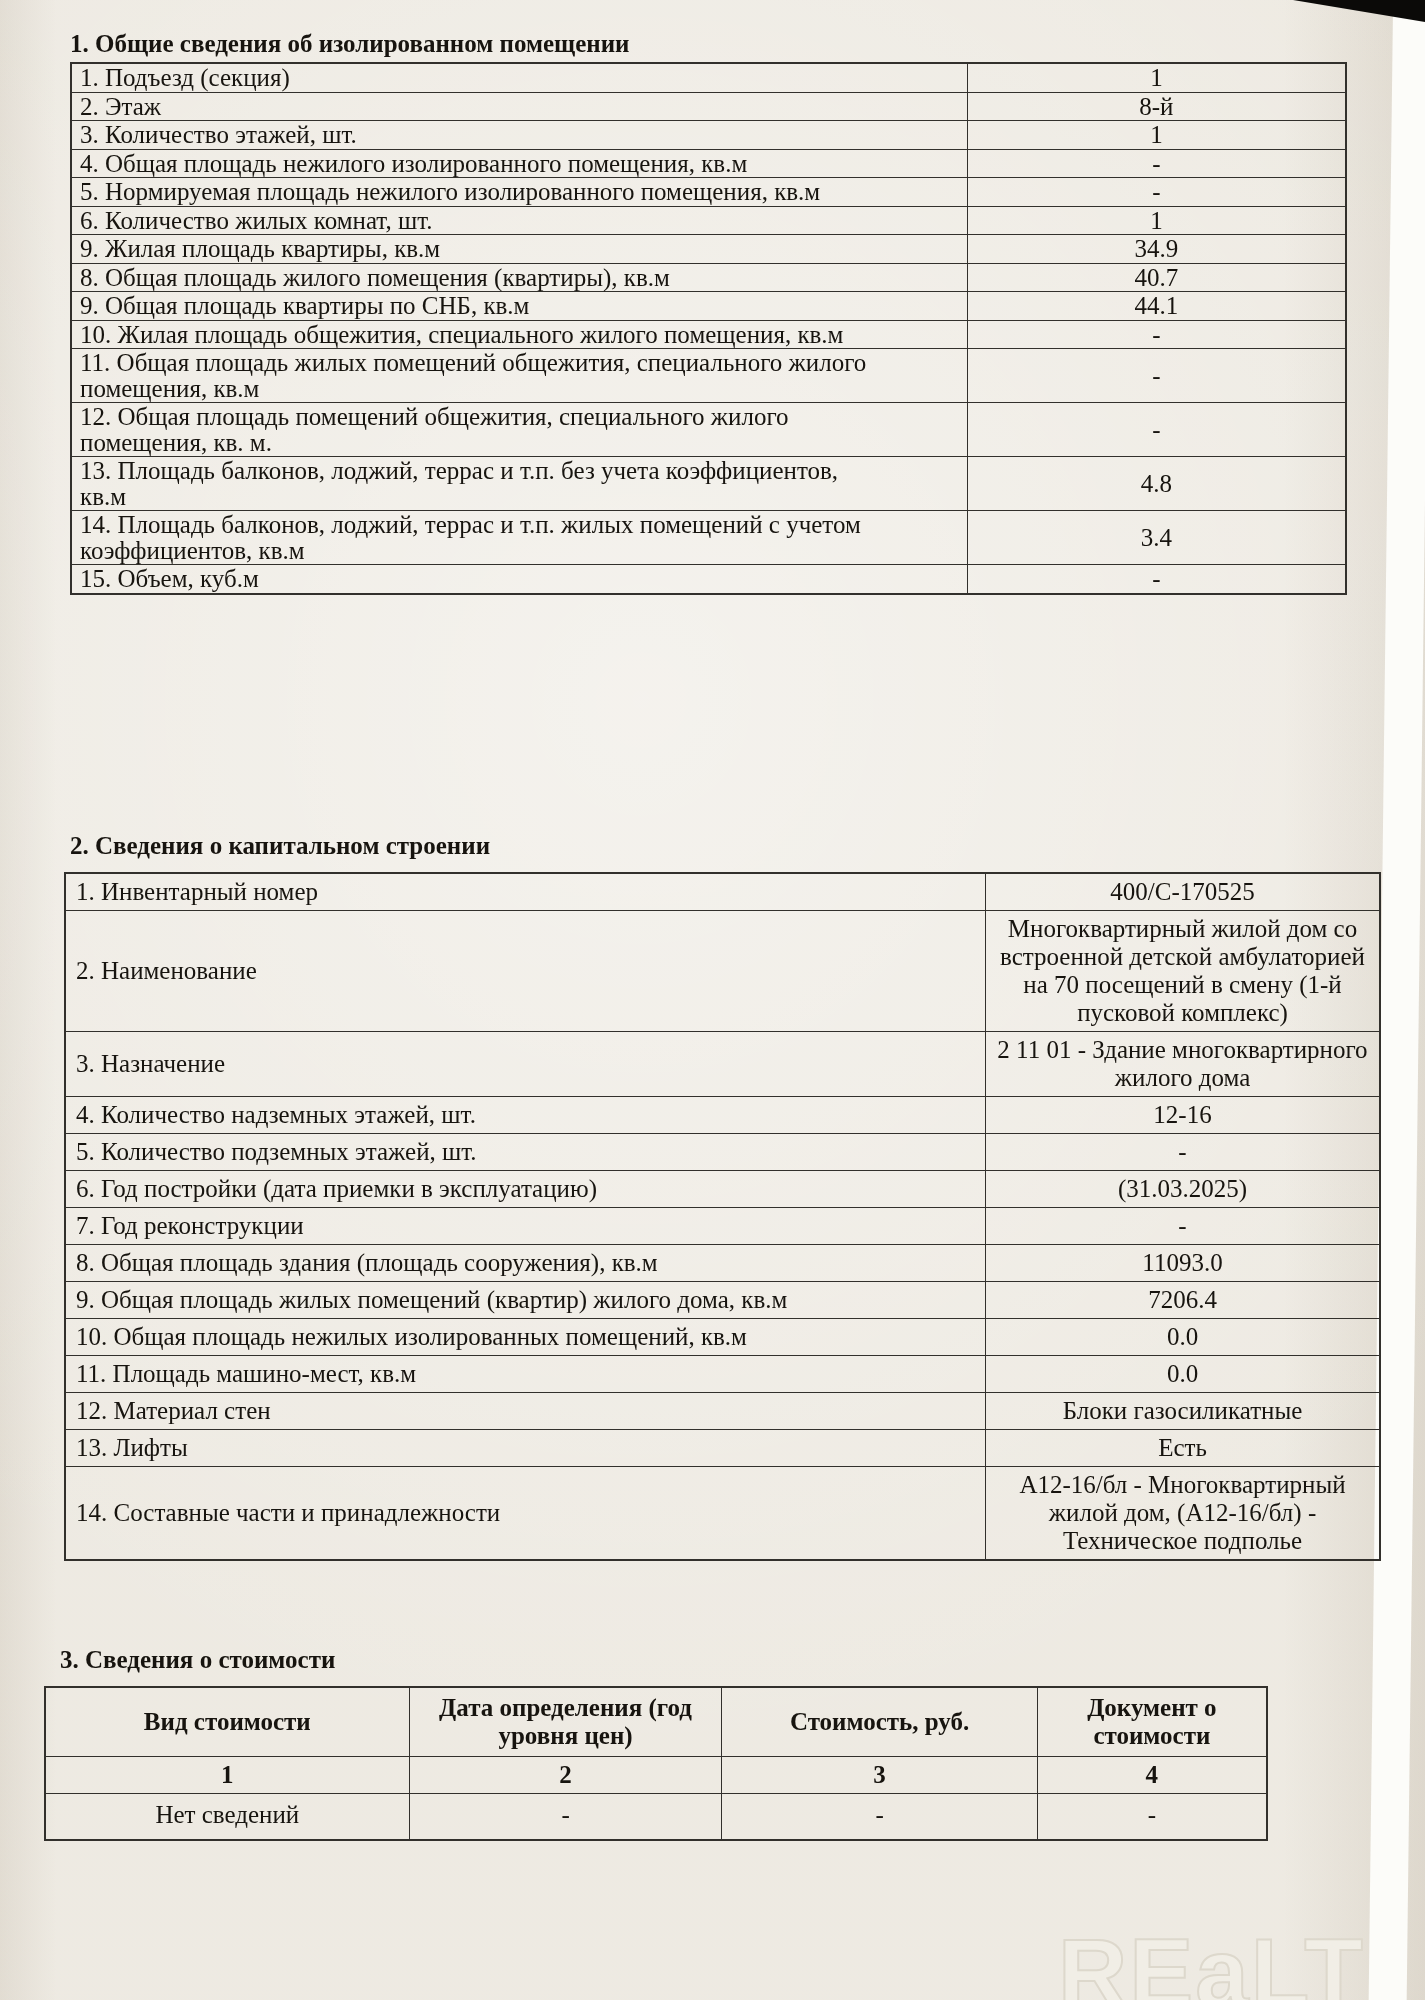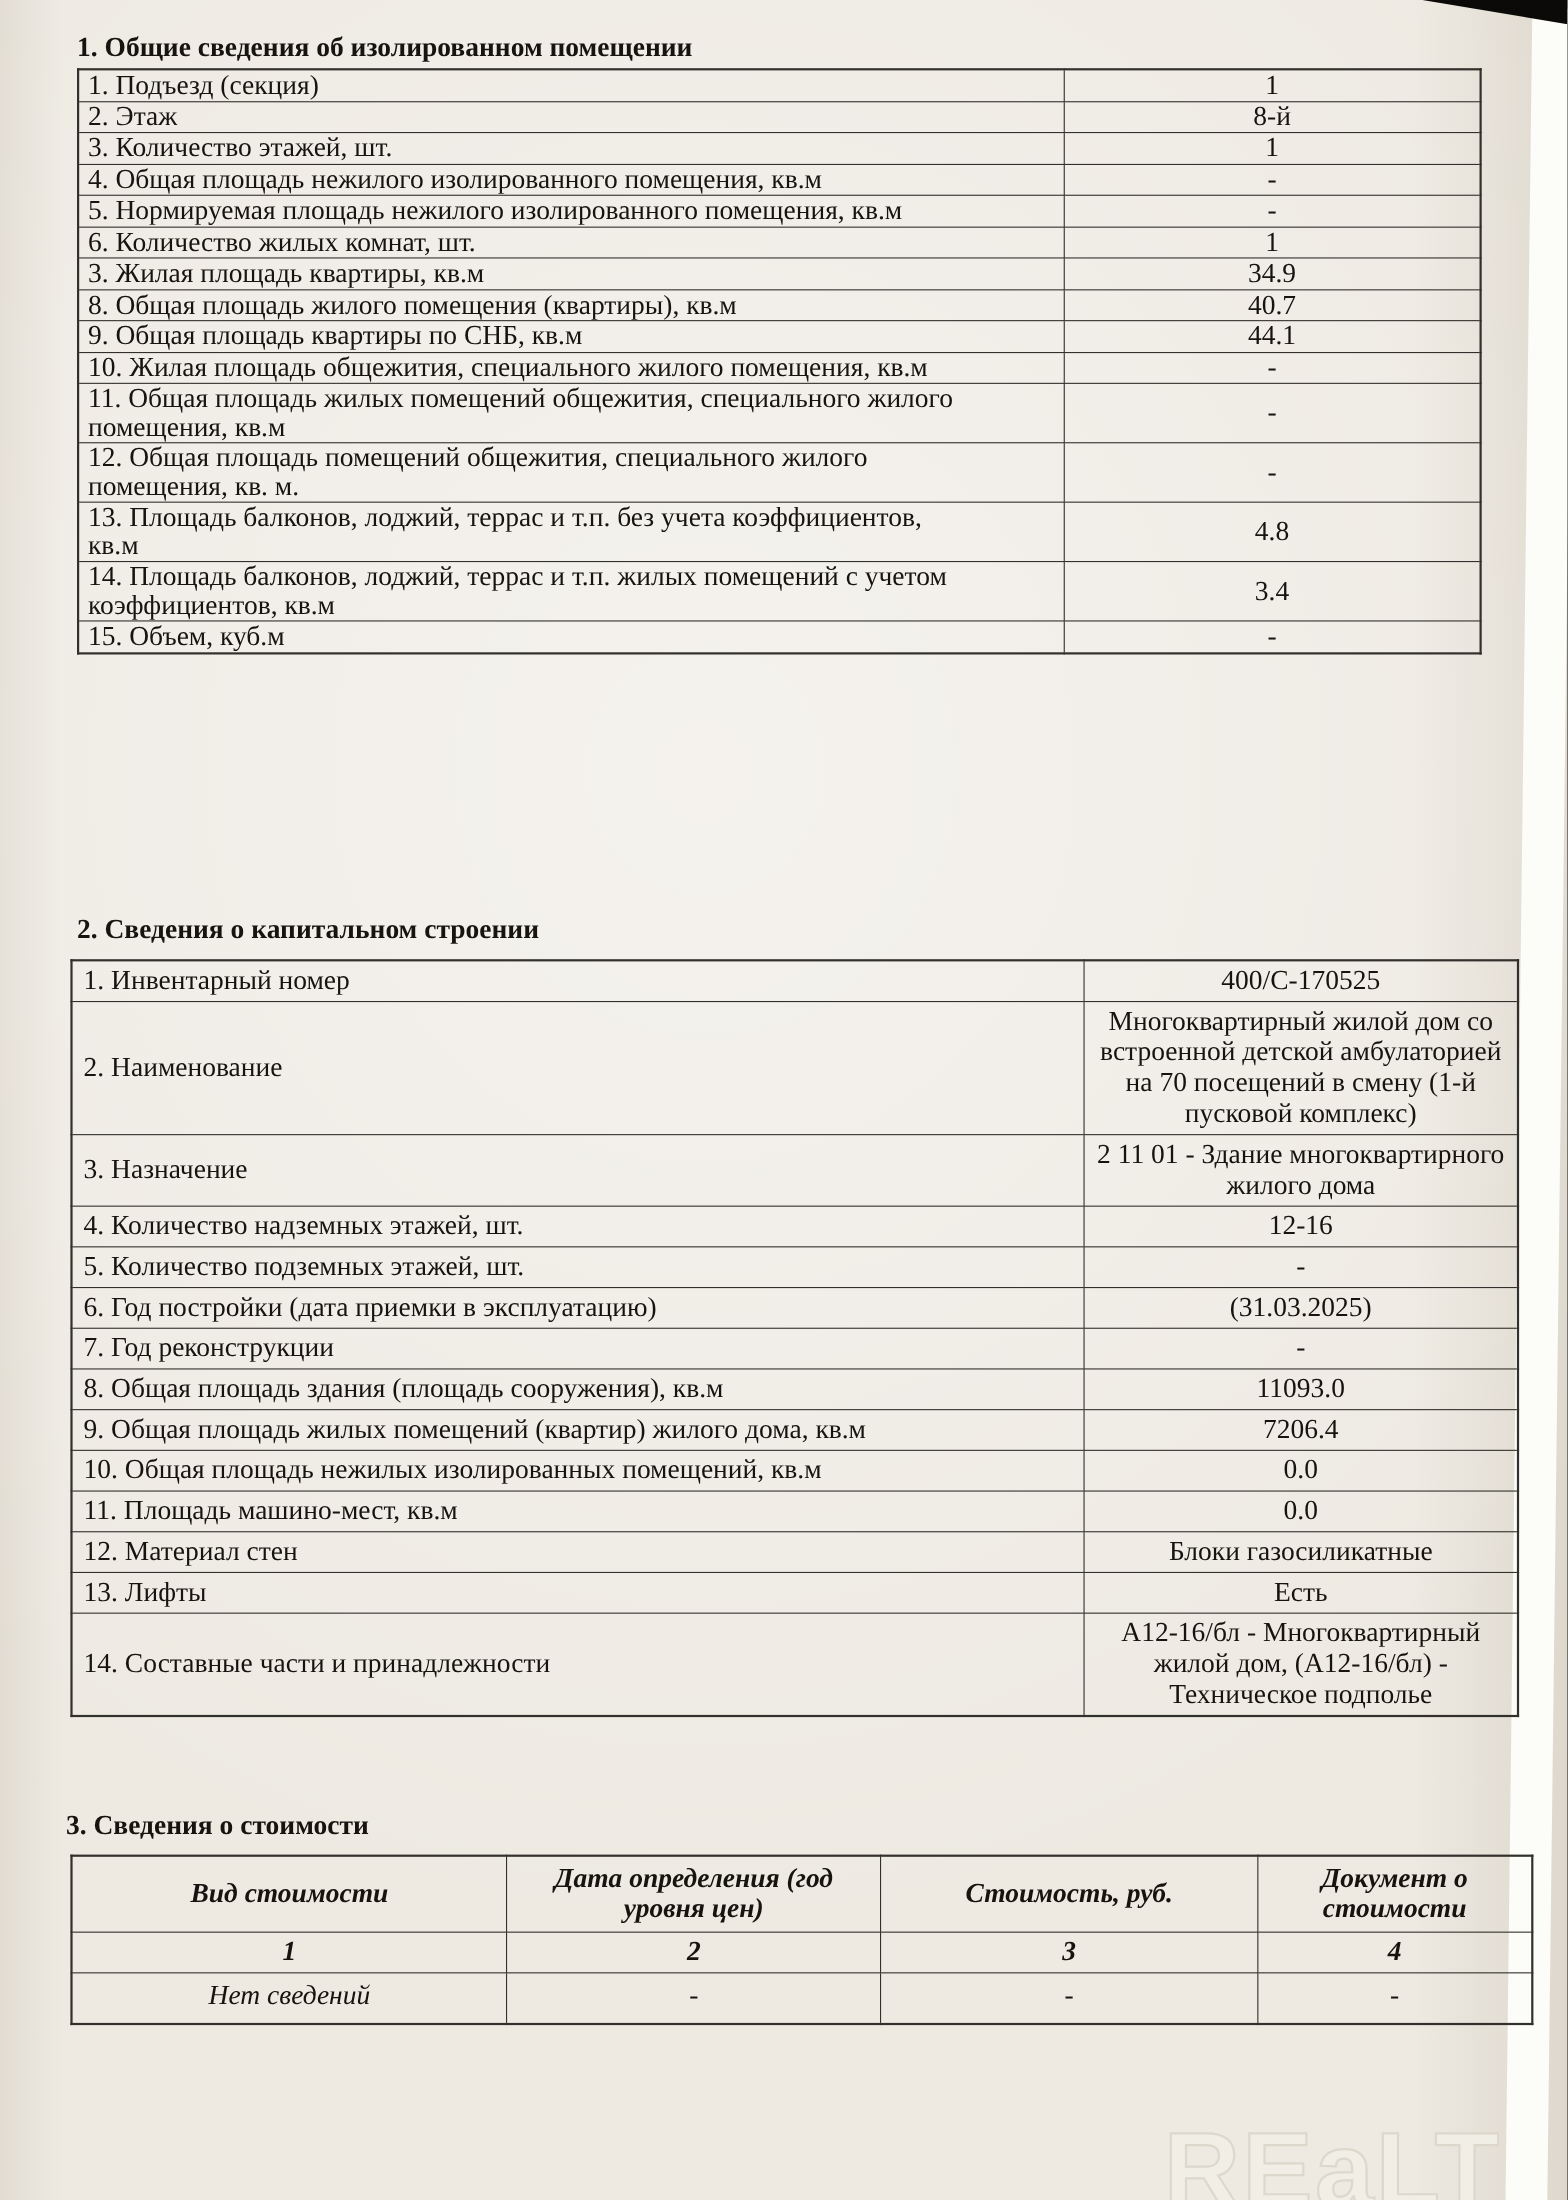--- a/index.html
+++ b/index.html
@@ -30,21 +30,21 @@
   table { position:absolute; border-collapse:collapse; table-layout:fixed; border:2px solid #32302c; }
   td, th { border:1.4px solid #32302c; vertical-align:middle; }
 
   #table1 { top:62px; left:70px; width:1277px; }
   #table1 td { font-size:25px; line-height:1.02; padding:1px 8px; }
   #table1 td.lbl { padding-right:80px; }
 
   #table2 { top:872px; left:64px; width:1317px; }
   #table2 td { font-size:25px; line-height:1.12; padding:4px 10px; }
 
-  #table3 { top:1686px; left:64px; width:1330px;font-style:italic; }
+  #table3 { top:1686px; left:44px; width:1224px; }
   #table3 th, #table3 td { font-size:25px; line-height:1.12; text-align:center; }
   #table3 th { font-weight:bold; padding:6px 10px; }
   #table3 th.num { padding:4px 10px; }
   #table3 td { padding:7px 10px 10px 10px; }
 
   .lbl { text-align:left;margin-left:46px; }
   .val { text-align:center; }
 
   .watermark {
     position:absolute; top:1872px; left:1058px;
@@ -94,21 +94,21 @@
           <td class="lbl">5. Нормируемая площадь нежилого изолированного помещения, кв.м</td>
           <td class="val">-</td>
         </tr>
 
         <tr>
           <td class="lbl">6. Количество жилых комнат, шт.</td>
           <td class="val">1</td>
         </tr>
 
         <tr>
-          <td class="lbl">3. Жилая площадь квартиры, кв.м</td>
+          <td class="lbl">9. Жилая площадь квартиры, кв.м</td>
           <td class="val">34.9</td>
         </tr>
 
         <tr>
           <td class="lbl">8. Общая площадь жилого помещения (квартиры), кв.м</td>
           <td class="val">40.7</td>
         </tr>
 
         <tr>
           <td class="lbl">9. Общая площадь квартиры по СНБ, кв.м</td>

